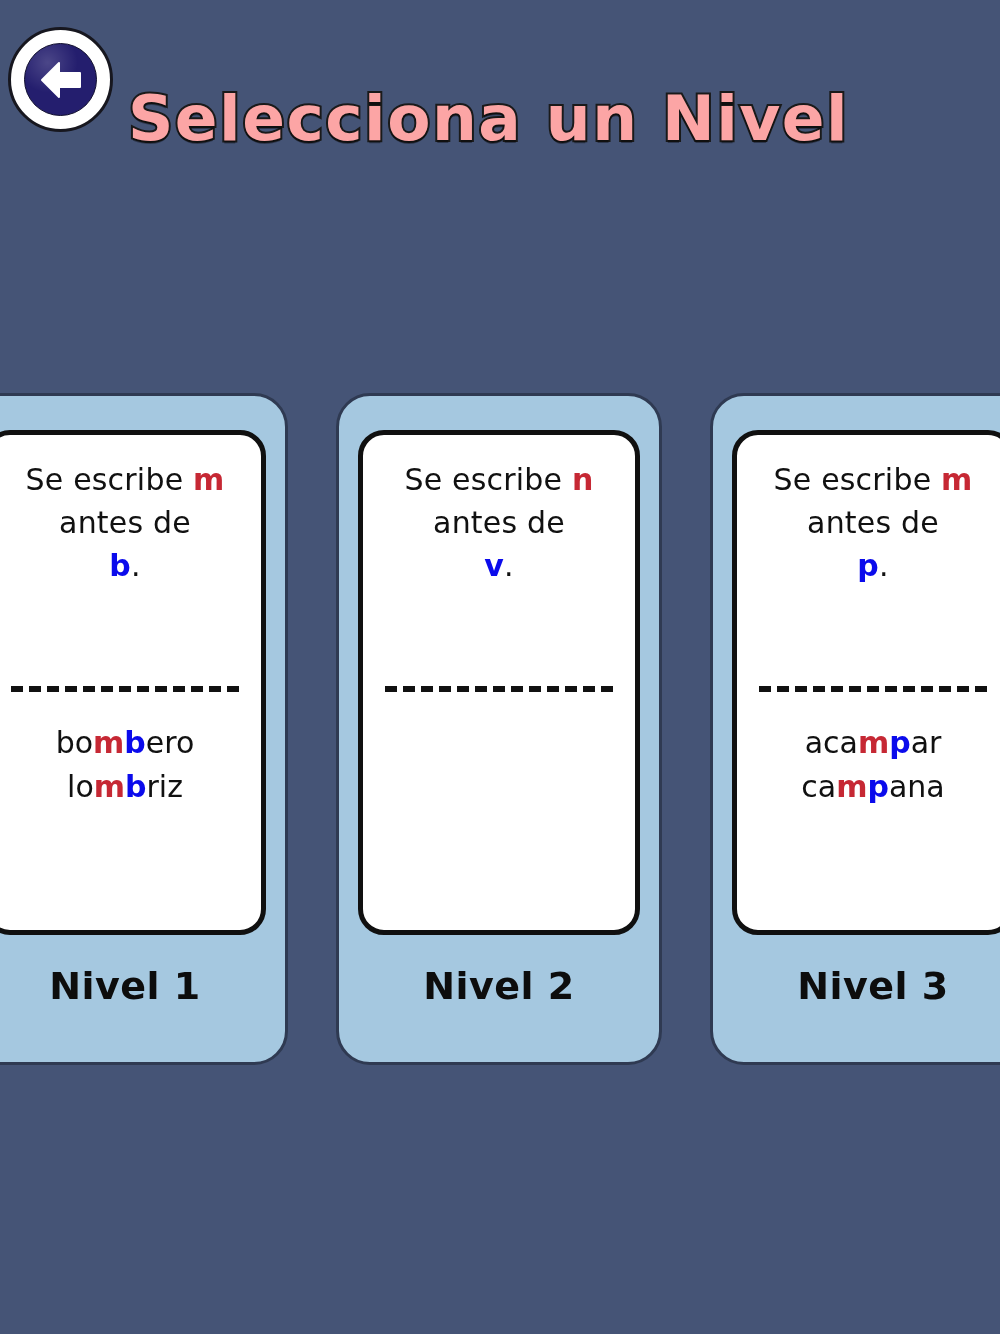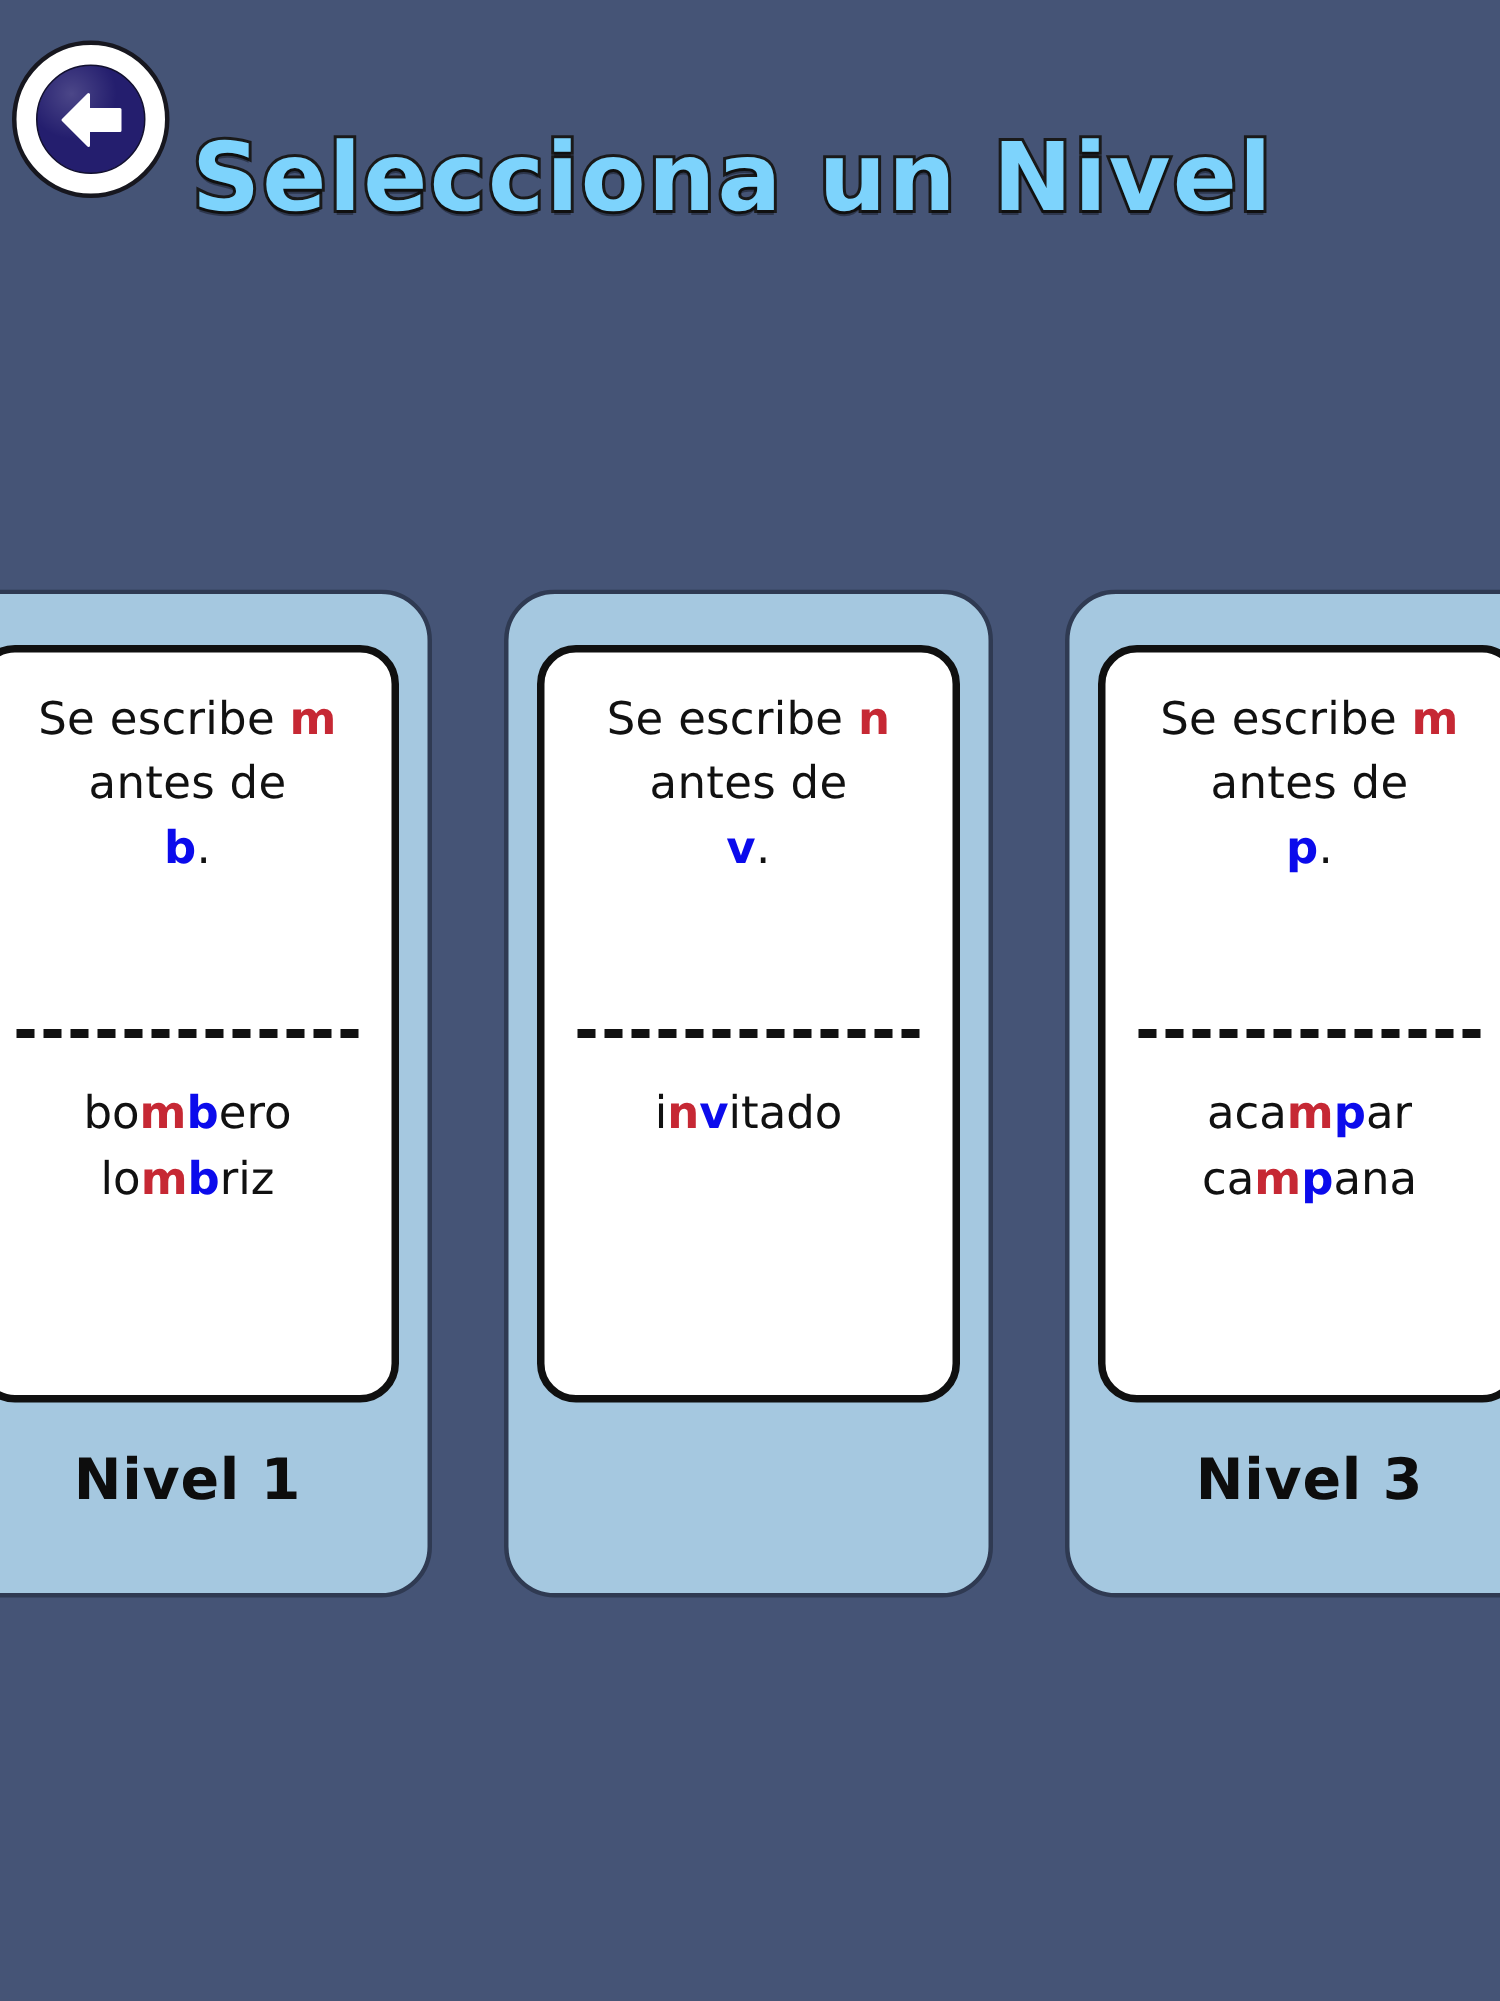--- a/index.html
+++ b/index.html
@@ -59,21 +59,21 @@
   }
 
   #page-title {
     position: absolute;
     left: 128px;
     top: 82px;
     font-family: "DejaVu Sans", sans-serif;
     font-size: 63px;
     font-weight: bold;
     letter-spacing: 1.5px;
-    color: #7dd3fc;
+    color: #fca5a5;
     white-space: nowrap;
     -webkit-text-stroke: 4px #1a1a1a;
     paint-order: stroke fill;
     text-shadow: 0 3px 0 rgba(0,0,0,0.35);
   }
 
   
   #levels-carousel {
     position: absolute;
     top: 393px;
@@ -219,23 +219,23 @@
 
   <div class="level-card">
     <div class="card-face">
       <div class="rule-text">
         <span>Se escribe </span><span class="hl-red">n</span><br>
         <span>antes de</span><br>
         <span class="hl-blue">v</span><span>.</span>
       </div>
       <div class="divider"></div>
       <div class="examples">
-        <div><span>i</span><span class="ex-red">n</span><span class="ex-blue">v</span><span>itado</span></div>
-      </div>
-    </div>
+      </div>
+    </div>
+    <div class="level-label">Nivel 2</div>
   </div>
 
   <div class="level-card">
     <div class="card-face">
       <div class="rule-text">
         <span>Se escribe </span><span class="hl-red">m</span><br>
         <span>antes de</span><br>
         <span class="hl-blue">p</span><span>.</span>
       </div>
       <div class="divider"></div>

